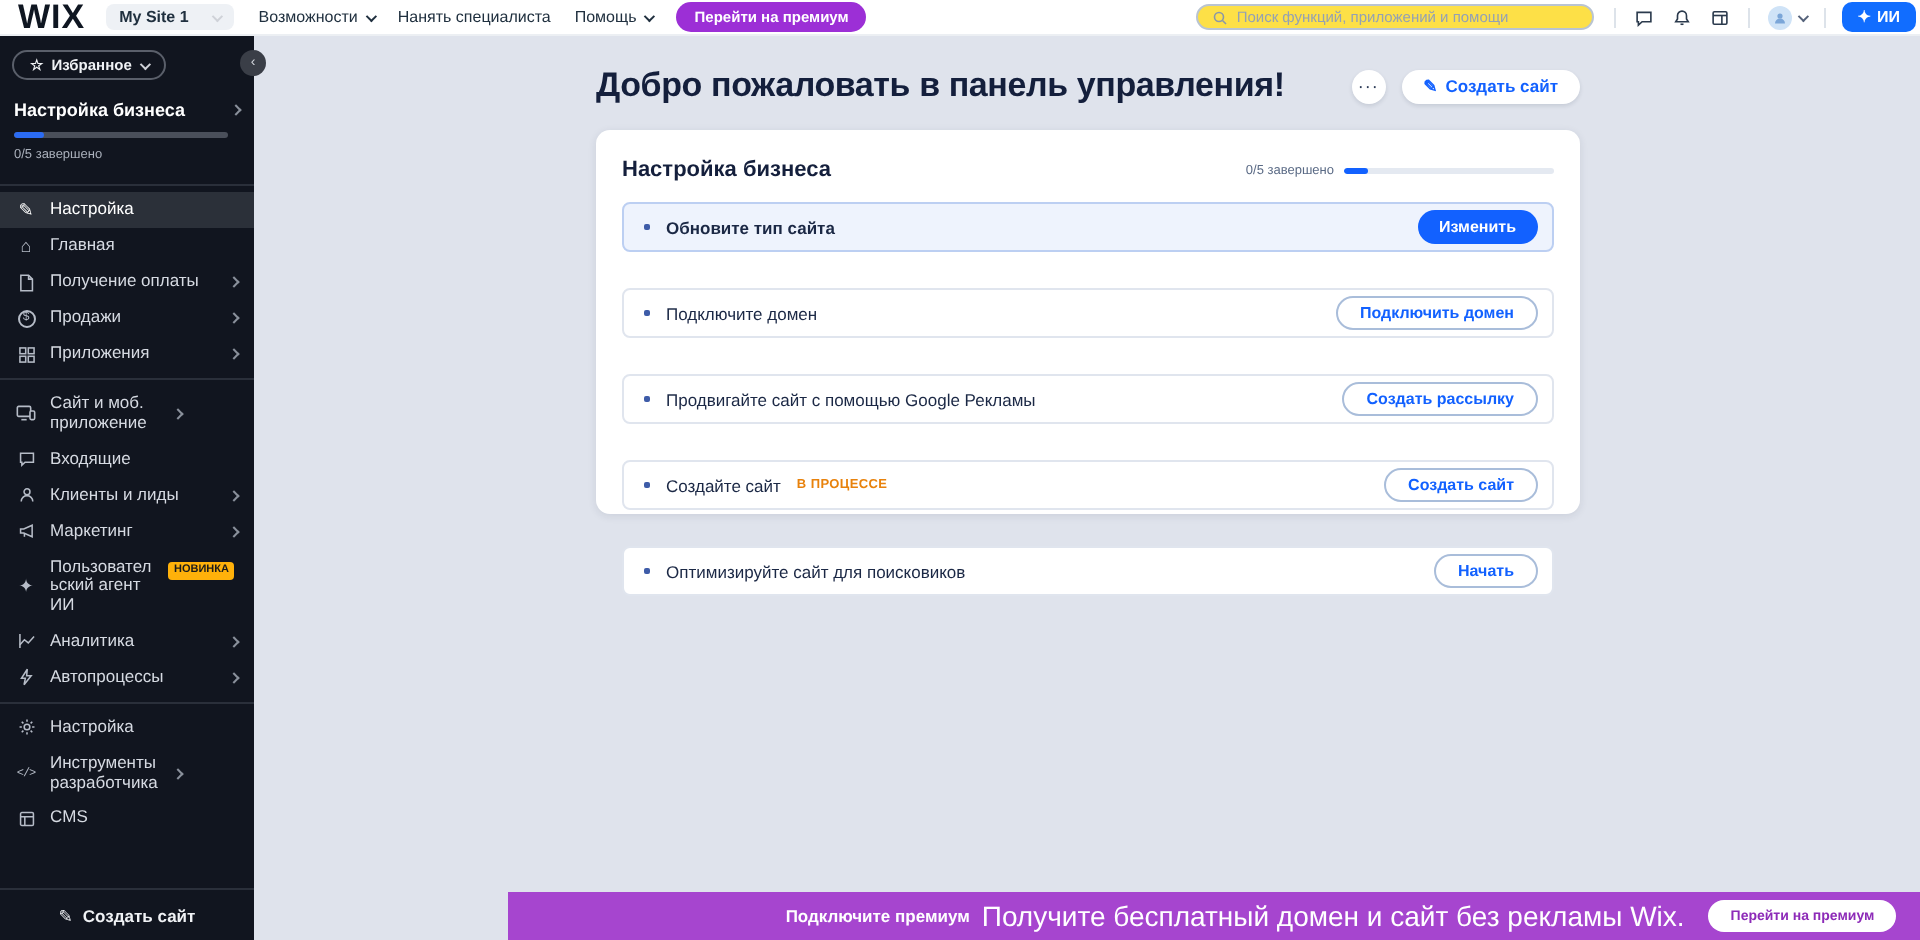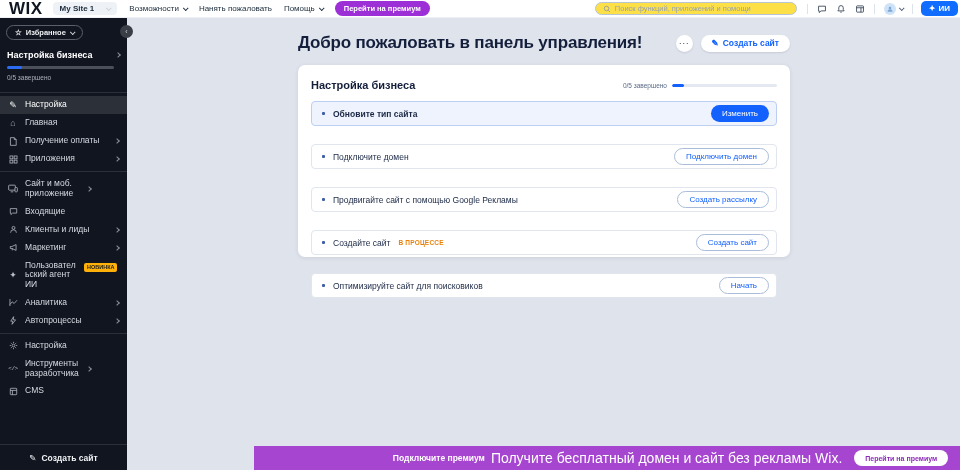--- a/index.html
+++ b/index.html
@@ -59,21 +59,21 @@
   .ctrack { width:105px; height:3px; border-radius:2px; background:#e4e9f1; overflow:hidden; }
   .cfill { height:100%; background:#1261ff; border-radius:2px; }
 
   .tasks { margin-top:10px; display:flex; flex-direction:column; gap:18px; }
   .trow { display:flex; align-items:center; height:25px; background:#ffffff; border:1px solid #e0e5ee; border-radius:4px; padding:0 7px 0 10px; }
   .trow.active { background:#eef3fd; border-color:#bccff2; }
   .bullet { width:3px; height:3px; border-radius:1px; background:#3e5ca8; margin-right:8px; flex:none; }
   .tlabel { font-size:8.5px; color:#1b2845; }
   .trow.active .tlabel { font-weight:700; }
   .tstatus { font-size:6.5px; font-weight:700; color:#e8820c; margin-left:8px; letter-spacing:.2px; }
-  .tbtn { margin-left:auto; border-radius:10px; height:17px; padding:0 11px; font-size:8px; font-weight:400; white-space:nowrap; font-family:"Liberation Sans", sans-serif; }
+  .tbtn { margin-left:auto; border-radius:10px; height:17px; padding:0 11px; font-size:8px; font-weight:700; white-space:nowrap; font-family:"Liberation Sans", sans-serif; }
   .tbtn.primary { background:#1261ff; color:#ffffff; border:none; }
   .tbtn.outline { background:#ffffff; color:#1261ff; border:1px solid #a9bdda; }
 
   
   .footer { position:absolute; bottom:0; left:127px; width:833px; height:24px; background:#a645cf; display:flex; align-items:center; justify-content:center; gap:6px; color:#ffffff; z-index:15; }
   .f-bold { font-size:8.5px; font-weight:700; }
   .f-text { font-size:14px; }
   .f-btn { background:#ffffff; color:#8d2bb8; border:none; border-radius:9px; height:16px; padding:0 11px; font-size:7px; font-weight:700; margin-left:6px; }
 
   svg { display:block; }
@@ -87,21 +87,21 @@
     <span class="logo">WIX</span>
     <span class="tb-item site-pill">
         <span>My Site 1</span>
         <span class="chev-down"></span>
       </span>
     <span class="tb-item">
         <span>Возможности</span>
         <span class="chev-down" style="border-color:#20303f"></span>
       </span>
     <span class="tb-item">
-        <span>Нанять пожаловать</span>
+        <span>Нанять специалиста</span>
       </span>
     <span class="tb-item">
         <span>Помощь</span>
         <span class="chev-down" style="border-color:#20303f"></span>
       </span>
     <button class="prem-pill">Перейти на премиум</button>
 
     <div class="search">
       <span>
           <svg width="8" height="8" viewBox="0 0 16 16" fill="none" stroke="#8a97a8" stroke-width="1.6">
@@ -179,20 +179,27 @@
       <span class="slabel">Главная</span>
     </div>
     <div class="sitem">
       <span class="sic">
           <svg width="8" height="9" viewBox="0 0 12 14" fill="none" stroke="#b6bcc7" stroke-width="1.2">
             <path d="M2 1h6l3 3v9H2z"></path>
             <path d="M8 1v3h3"></path>
           </svg>
         </span>
       <span class="slabel">Получение оплаты</span>
+      <span class="chev"></span>
+    </div>
+    <div class="sitem">
+      <span class="sic">
+          <span class="dollar">$</span>
+        </span>
+      <span class="slabel">Продажи</span>
       <span class="chev"></span>
     </div>
     <div class="sitem">
       <span class="sic">
           <svg width="9" height="9" viewBox="0 0 14 14" fill="none" stroke="#b6bcc7" stroke-width="1.2">
             <rect x="1.5" y="1.5" width="4.5" height="4.5"></rect>
             <rect x="8" y="1.5" width="4.5" height="4.5"></rect>
             <rect x="1.5" y="8" width="4.5" height="4.5"></rect>
             <rect x="8" y="8" width="4.5" height="4.5"></rect>
           </svg>

